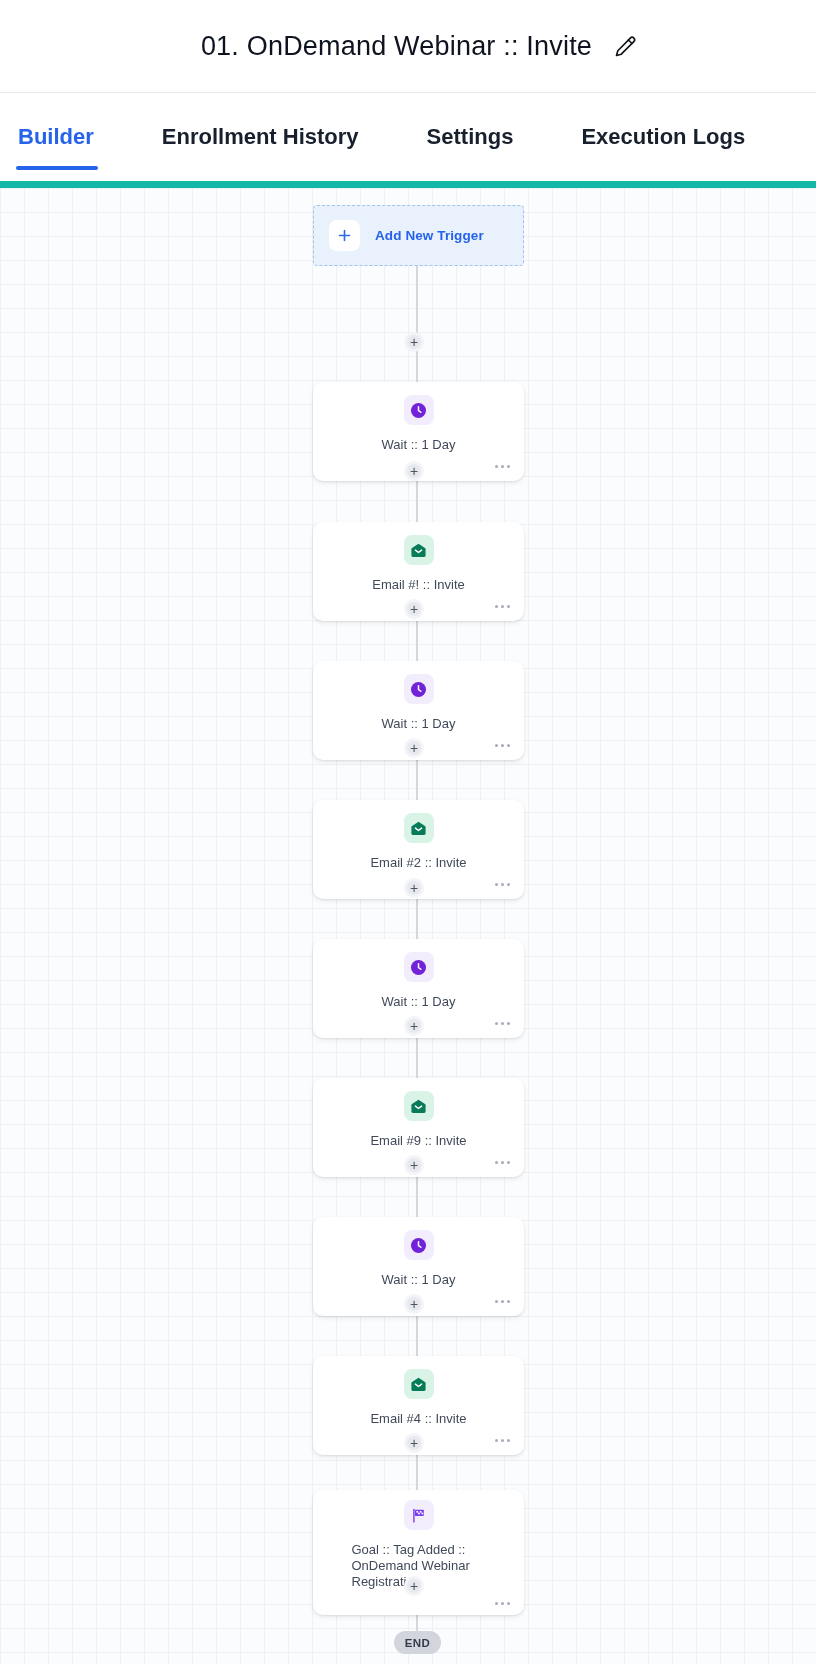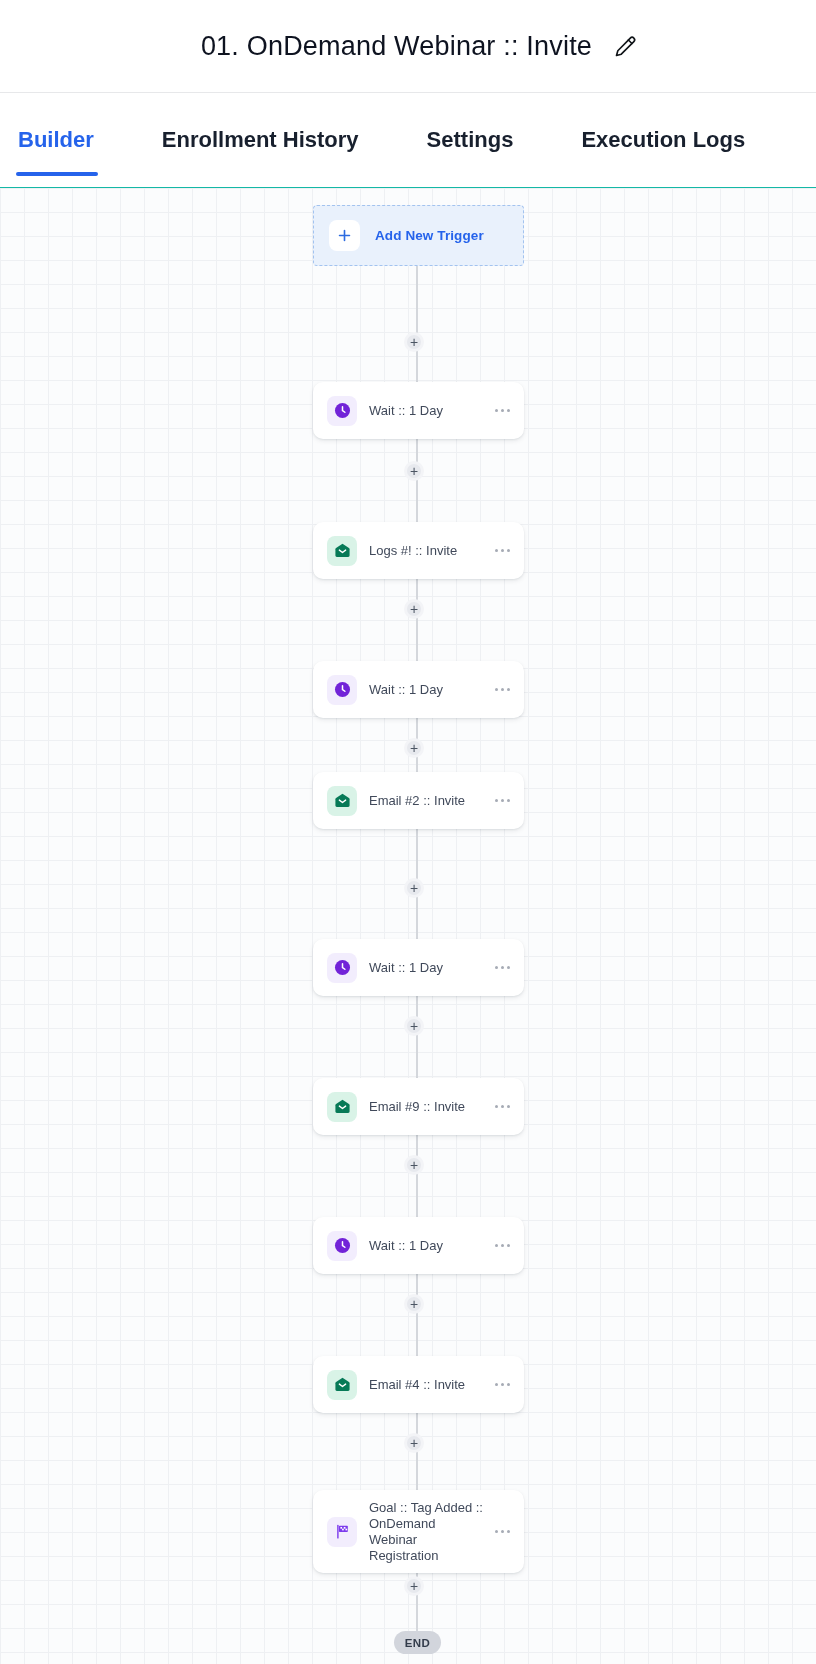--- a/index.html
+++ b/index.html
@@ -5,21 +5,21 @@
   * { margin:0; padding:0; box-sizing:border-box; }
   html,body { width:816px; height:1664px; overflow:hidden; background:#fff;
     font-family:"Liberation Sans","DejaVu Sans",sans-serif; }
 
   
   .header { height:92px; display:flex; align-items:center; justify-content:center; gap:18px; background:#fff;padding-left:25px; }
   .page-title { font-size:27px; font-weight:500; color:#0e1320; letter-spacing:.2px; }
   .edit-btn { display:flex; align-items:center; justify-content:center; width:30px; height:30px; cursor:pointer; background:none; border:none; }
 
   
-  .tabbar { height:96px; border-top:1px solid #e7e8ea; border-bottom:1px solid #14b8a6;
+  .tabbar { height:96px; border-top:1px solid #e7e8ea; border-bottom:7px solid #14b8a6;
     display:flex; align-items:center; gap:68px; padding:0 0 0 18px; background:#fff; }
   .tab { position:relative; height:100%; display:flex; align-items:center;
     font-size:22px; font-weight:600; color:#18202e; cursor:pointer; background:none; border:none;
     font-family:inherit; }
   .tab.active { color:var(--accent-blue,#2563eb); }
   .tab.active::after { content:""; position:absolute; left:-2px; right:-4px; bottom:11px; height:4px;
     border-radius:3px; background:var(--accent-blue,#2563eb); }
 
   
   .canvas { position:relative; width:816px; height:1476px; background-color:#fbfcfd;
@@ -38,21 +38,21 @@
   .trigger-label { font-size:13.5px; font-weight:700; color:var(--accent-blue,#2563eb); letter-spacing:.1px; }
 
   .plus-btn { position:absolute; width:20px; height:20px; border-radius:50%;
     background:var(--plus-bg,#e7e9ee); border:3px solid #f3f4f7; color:#4b5563;
     display:flex; align-items:center; justify-content:center; font-size:14px; line-height:1;
     cursor:pointer; font-family:inherit; }
 
   .node-card { position:absolute; left:313px; width:211px; min-height:57px;
     background:#fff; border-radius:10px; padding:13px 14px;
     box-shadow:0 1px 2px rgba(16,24,40,.07), 0 2px 5px rgba(16,24,40,.08);
-    display:flex; align-items:center; gap:12px; cursor:pointer; }
+    display:flex; align-items:center; gap:12px; cursor:pointer;flex-direction:column; }
   .node-card.goal { padding-top:10px; padding-bottom:10px; }
   .icon-box { width:30px; height:30px; border-radius:8px; flex:none;
     display:flex; align-items:center; justify-content:center; }
   .icon-box.wait, .icon-box.goal { background:var(--purple-bg,#f2edfd); }
   .icon-box.email { background:var(--green-bg,#d9f3e7); }
   .node-label { font-size:13px; font-weight:500; color:#40495a; line-height:1.22; max-width:134px; flex:1; }
   .dots { margin-left:auto; display:flex; gap:3px; align-items:center; cursor:pointer; flex:none; }
   .dots i { width:3px; height:3px; border-radius:50%; background:#a6abb5; display:block; }
 
   .end-pill { position:absolute; left:394px; top:1443px; width:47px; height:23px;
@@ -110,21 +110,21 @@
         </span>
       </div>
       <button class="plus-btn" style="top: 273px; left: 404px;">+</button>
       <div class="node-card" style="top: 334px;">
         <span class="icon-box email">
           <svg width="17" height="17" viewBox="0 0 24 24">
             <path fill="#077a57" d="M12 2.6 2.9 8.5c-.6.4-.9 1-.9 1.6V19c0 1.1.9 2 2 2h16c1.1 0 2-.9 2-2v-8.9c0-.6-.3-1.2-.9-1.6L12 2.6z"></path>
             <path d="M7.6 11.4 12 14.8l4.4-3.4" stroke="#fff" stroke-width="2" fill="none" stroke-linecap="round" stroke-linejoin="round"></path>
           </svg>
         </span>
-        <span class="node-label">Logs #! :: Invite</span>
+        <span class="node-label">Email #! :: Invite</span>
         <span class="dots">
           <i></i>
           <i></i>
           <i></i>
         </span>
       </div>
       <button class="plus-btn" style="top: 411px; left: 404px;">+</button>
       <div class="node-card" style="top: 473px;">
         <span class="icon-box wait">
           <svg width="19" height="19" viewBox="0 0 24 24">
@@ -133,21 +133,21 @@
           </svg>
         </span>
         <span class="node-label">Wait :: 1 Day</span>
         <span class="dots">
           <i></i>
           <i></i>
           <i></i>
         </span>
       </div>
       <button class="plus-btn" style="top: 550px; left: 404px;">+</button>
-      <div class="node-card" style="top: 584px;">
+      <div class="node-card" style="top: 612px;">
         <span class="icon-box email">
           <svg width="17" height="17" viewBox="0 0 24 24">
             <path fill="#077a57" d="M12 2.6 2.9 8.5c-.6.4-.9 1-.9 1.6V19c0 1.1.9 2 2 2h16c1.1 0 2-.9 2-2v-8.9c0-.6-.3-1.2-.9-1.6L12 2.6z"></path>
             <path d="M7.6 11.4 12 14.8l4.4-3.4" stroke="#fff" stroke-width="2" fill="none" stroke-linecap="round" stroke-linejoin="round"></path>
           </svg>
         </span>
         <span class="node-label">Email #2 :: Invite</span>
         <span class="dots">
           <i></i>
           <i></i>

